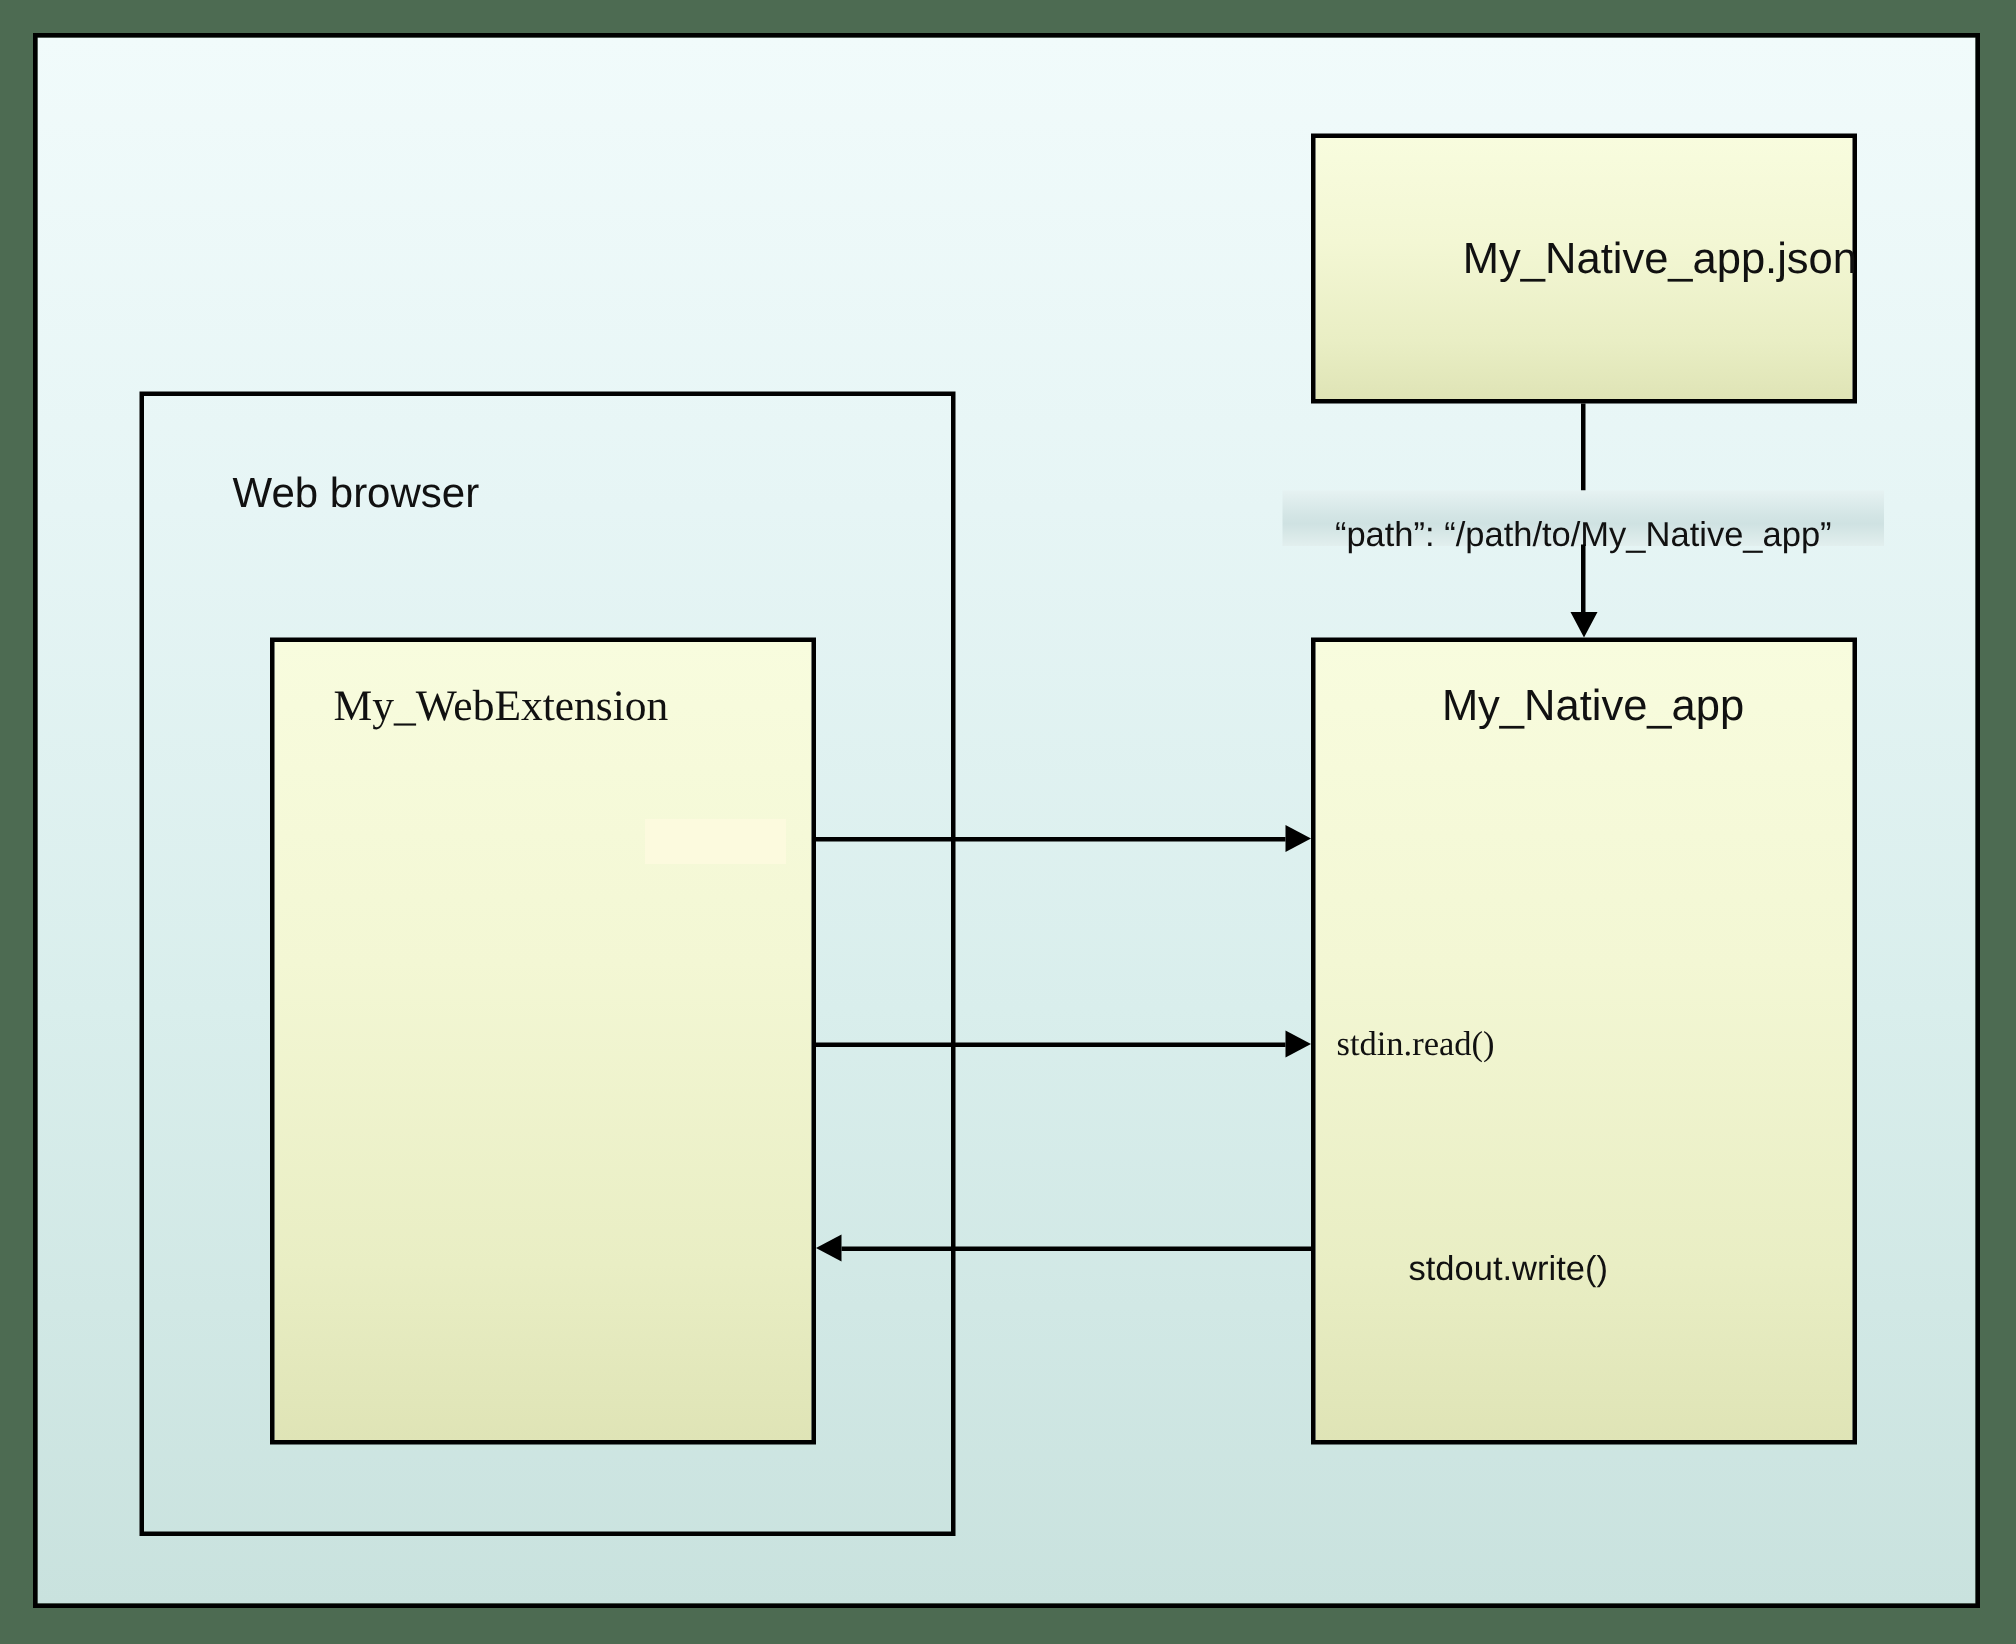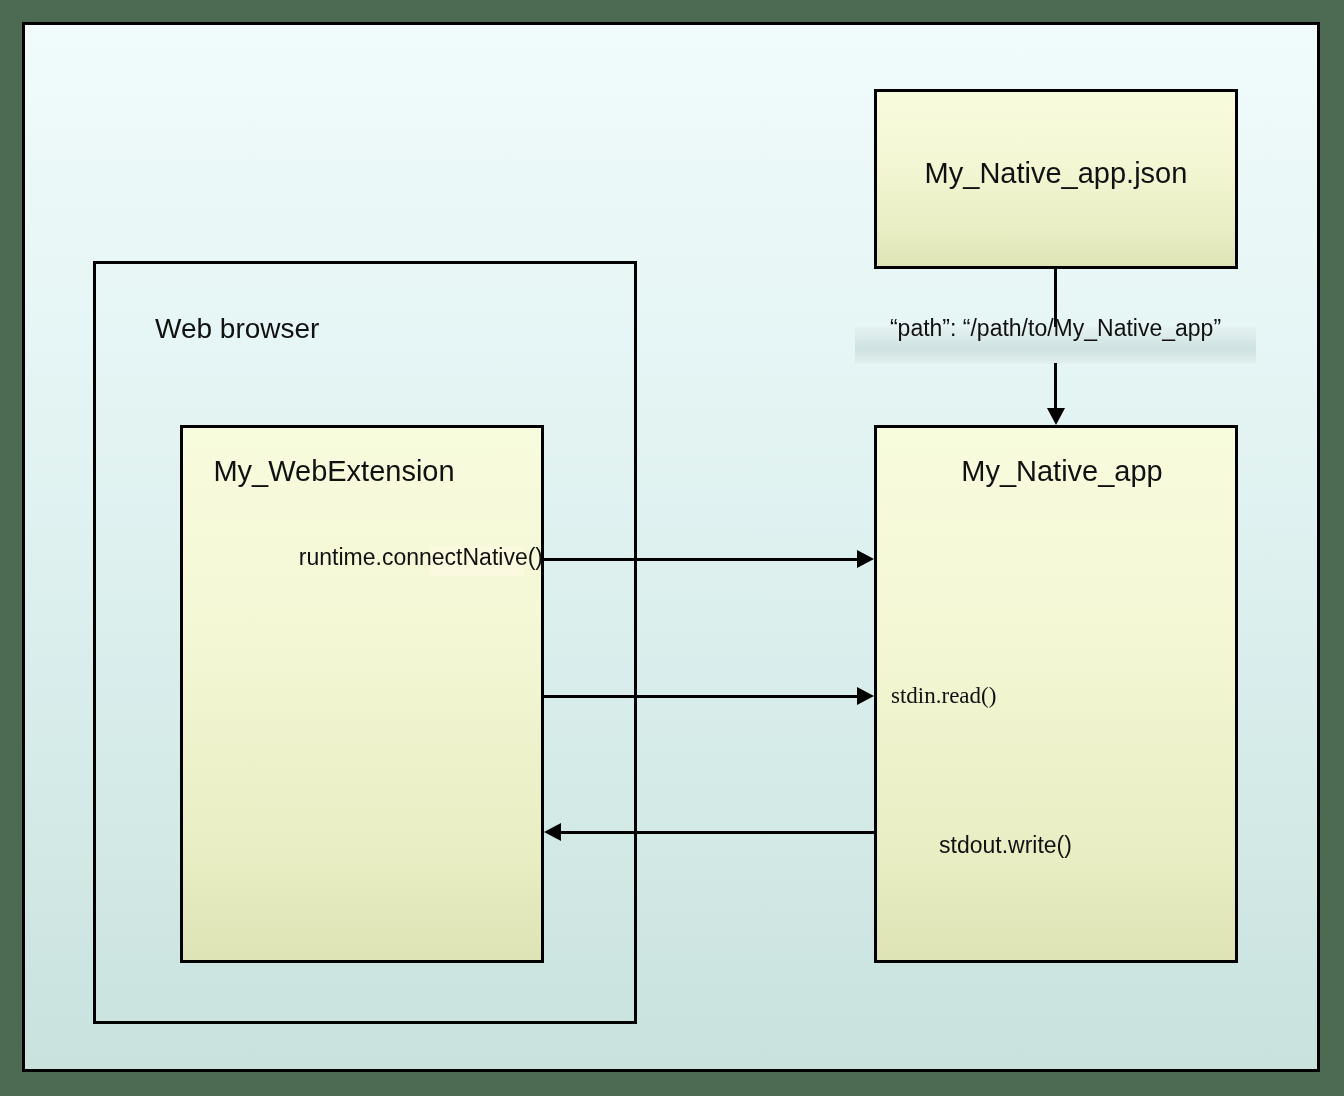--- a/index.html
+++ b/index.html
@@ -81,23 +81,23 @@
     left: 849px;
     top: 64px;
     width: 364px;
     height: 180px;
   }
 
   .box-title {
     font-size: 29px;
     text-align: center;
   }
-  #webext-title  { left: 155px; top: 432px; width: 308px; }
+  #webext-title  { left: 155px; top: 432px; width: 308px; font-family: Liberation Serif, serif; }
   #nativeapp-title { left: 849px; top: 432px; width: 376px; }
-  #nativejson-title { left: 849px; top: 134px; width: 364px; }
+  #nativejson-title { left: 849px; top: 134px; width: 364px; text-align: right; }
 
   
   .api {
     font-size: 23px;
   }
   .api-left {
     text-align: right;
   }
   #api-connect   { left: 120px; top: 521px; width: 398px; }
   #api-post      { left: 120px; top: 659px; width: 398px; }
@@ -164,21 +164,21 @@
   #path-band {
     position: absolute;
     left: 830px;
     top: 302px;
     width: 401px;
     height: 37px;
     background: linear-gradient(to bottom, #e6f2f2 0%, #d3e5e5 45%, #cfe2e2 60%, #e2efee 100%);
   }
   #path-label {
     left: 830px;
-    top: 292px;
+    top: 320px;
     width: 401px;
     text-align: center;
     font-size: 23px;
   }
 </style>
 </head>
 <body>
 
 <div id="canvas">
 
@@ -195,21 +195,20 @@
   <div class="arrow-line v-line" id="conn-v-bot"></div>
   <div class="arrowhead-down" id="conn-head"></div>
 
   <div class="ybox" id="webext-box"></div>
   <div class="lbl box-title" id="webext-title">My_WebExtension</div>
 
   <div class="ybox" id="nativeapp-box"></div>
   <div class="lbl box-title" id="nativeapp-title">My_Native_app</div>
 
   <div id="connect-highlight"></div>
-  <div class="lbl api api-left" id="api-connect">runtime.connectNative()</div>
   <div class="arrow-line h-line" id="arrow1-line"></div>
   <div class="arrowhead-right" id="arrow1-head"></div>
 
   <div class="arrow-line h-line" id="arrow2-line"></div>
   <div class="arrowhead-right" id="arrow2-head"></div>
   <div class="lbl api" id="api-stdin">stdin.read()</div>
 
   <div class="arrow-line h-line" id="arrow3-line"></div>
   <div class="arrowhead-left" id="arrow3-head"></div>
   <div class="lbl api" id="api-stdout">stdout.write()</div>

